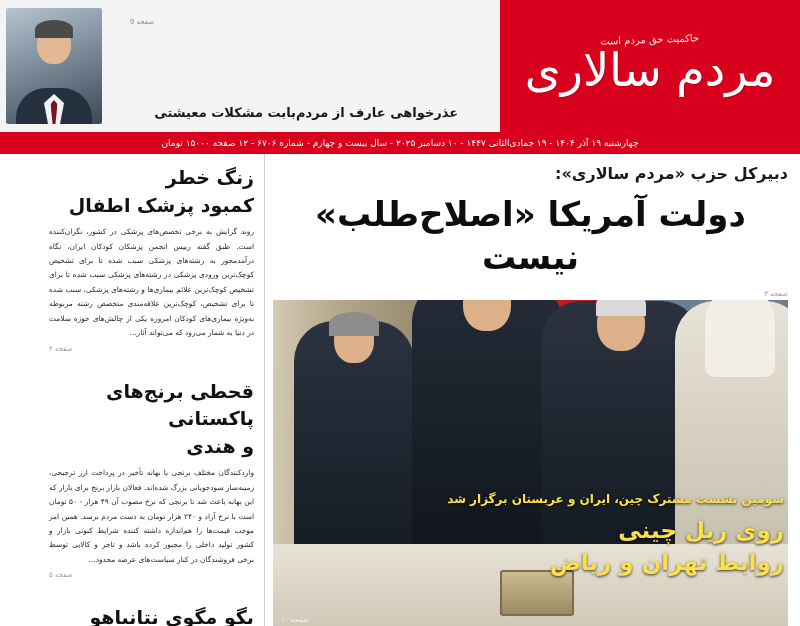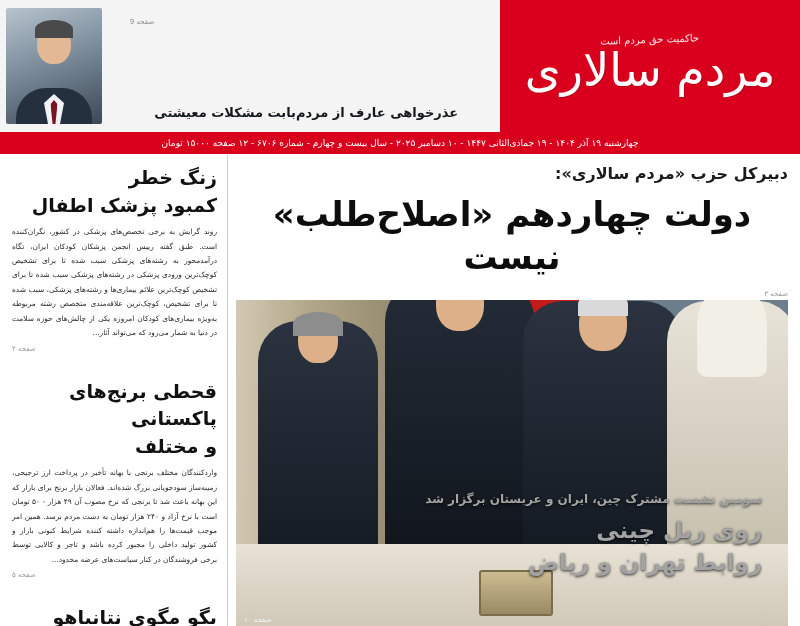--- a/index.html
+++ b/index.html
@@ -157,20 +157,21 @@
     padding: 10px 12px 0 8px;
     display: flex;
     flex-direction: column;
   }
   .side-col {
     width: 228px;
     border-right: 1px solid #cfcfcf;
     padding: 10px 10px 0 12px;
     display: flex;
     flex-direction: column;
+    margin-left: 37px;
   }
 
   
   .kicker {
     text-align: right;
     font-size: 16px;
     font-weight: bold;
     color: #1b1b1b;
     margin-bottom: 10px;
   }
@@ -270,24 +271,24 @@
   .hairtop.white { background: #d9d9d9; }
   .kufiya {
     position: absolute;
     top: -14px; left: 50%; transform: translateX(-50%);
     width: 70px; height: 90px;
     border-radius: 34px 34px 10px 10px;
     background: #f2efe6;
   }
   .lp-caption-wrap {
     position: absolute;
-    right: 26px;
+    right: 4px;
     bottom: 52px;
     text-align: right;
-    color: #a3a3a3;
+    color: #fde047;
     text-shadow: 0 1px 3px rgba(0,0,0,0.8);
     z-index: 5;
   }
   .lp-kicker {
     font-size: 12px;
     font-weight: bold;
     margin-bottom: 8px;
   }
   .lp-title {
     font-size: 23px;
@@ -379,21 +380,21 @@
 
 <div class="datebar">
   <span>چهارشنبه ۱۹ آذر ۱۴۰۴ - ۱۹ جمادی‌الثانی ۱۴۴۷ - ۱۰ دسامبر ۲۰۲۵ - سال بیست و چهارم - شماره ۶۷۰۶ - ۱۲ صفحه ۱۵۰۰۰ تومان</span>
 </div>
 
 <div class="sheet">
 
   <div class="main-col">
 
     <div class="kicker">دبیرکل حزب «مردم سالاری»:</div>
-    <div class="lead-headline">دولت چهاردهم «اصلاح‌طلب» نیست</div>
+    <div class="lead-headline">دولت آمریکا «اصلاح‌طلب» نیست</div>
     <div class="main-pagemark">صفحه ۳</div>
 
     <div class="lead-photo">
       <div class="lp-wall"></div>
       <div class="lp-flagblock"></div>
       <div class="lp-flagstar">★</div>
       <div class="lp-flagstar s2">★</div>
       <div class="lp-curtain"></div>
 
       <div class="lp-person p-left">
@@ -431,21 +432,21 @@
       <div class="side-h1">زنگ خطر</div>
       <div class="side-h2">کمبود پزشک اطفال</div>
       <div class="side-body">روند گرایش به برخی تخصص‌های پزشکی در کشور، نگران‌کننده است. طبق گفته رییس انجمن پزشکان کودکان ایران، نگاه درآمدمحور به رشته‌های پزشکی سبب شده تا برای تشخیص کوچک‌ترین ورودی پزشکی در رشته‌های پزشکی سبب شده تا برای تشخیص کوچک‌ترین علائم بیماری‌ها و رشته‌های پزشکی، سبب شده تا برای تشخیص، کوچک‌ترین علاقه‌مندی متخصص رشته مربوطه به‌ویژه بیماری‌های کودکان امروزه یکی از چالش‌های حوزه سلامت در دنیا به شمار می‌رود که می‌تواند آثار...</div>
       <div class="side-page">صفحه ۴</div>
     </div>
 
     <div class="side-rule"></div>
 
     <div class="side-art">
       <div class="side-h1">قحطی برنج‌های پاکستانی</div>
-      <div class="side-h2">و مختلف</div>
+      <div class="side-h2">و هندی</div>
       <div class="side-body">واردکنندگان مختلف برنجی با بهانه‌ تأخیر در پرداخت ارز ترجیحی، زمینه‌ساز سودجویانی بزرگ شده‌اند. فعالان بازار برنج برای بازار که این بهانه باعث شد تا برنجی که نرخ مصوب آن ۴۹ هزار - ۵۰ تومان است با نرخ آزاد و ۲۴۰ هزار تومان به دست مردم برسد. همین امر موجب قیمت‌ها را هم‌اندازه داشته کننده شرایط کنونی بازار و کشور تولید داخلی را مجبور کرده باشد و تاجر و کالایی توسط برخی فروشندگان در کنار سیاست‌های عرضه محدود...</div>
       <div class="side-page">صفحه ۵</div>
     </div>
 
     <div class="side-rule"></div>
 
     <div class="side-art">
       <div class="side-h1">بگو مگوی نتانیاهو</div>
 
     </div>

